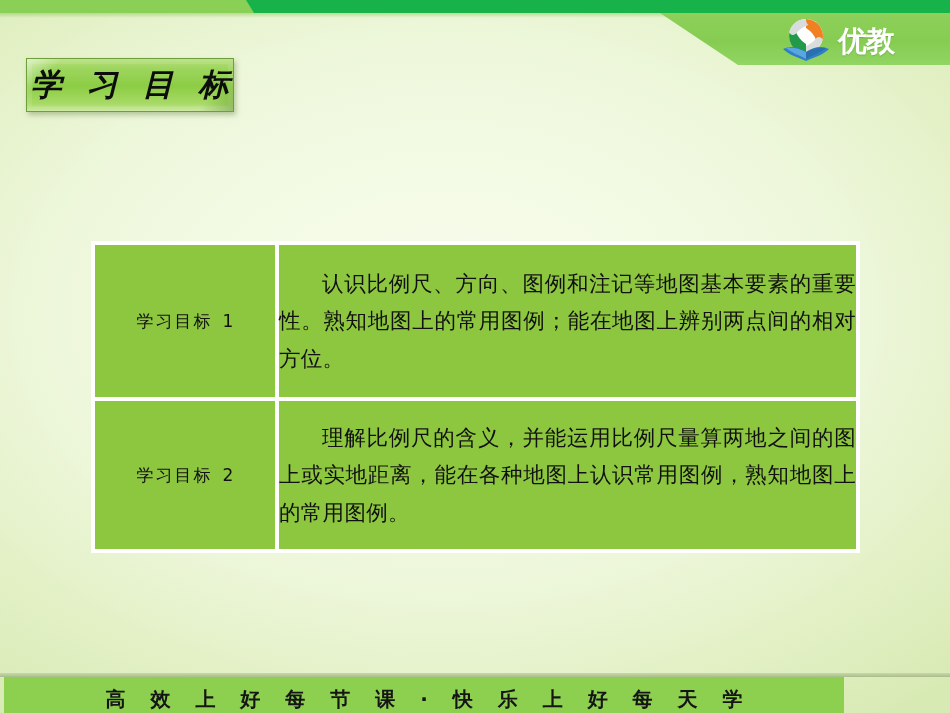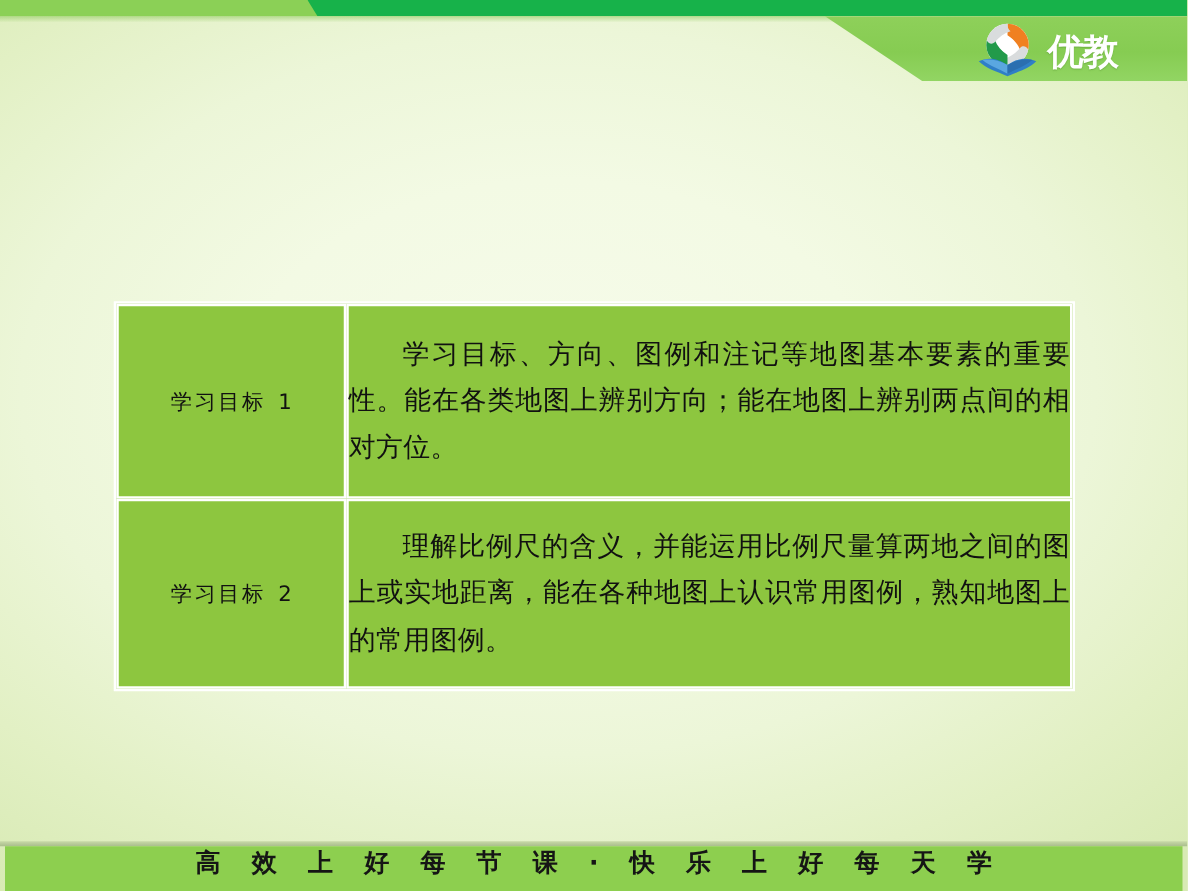--- a/index.html
+++ b/index.html
@@ -164,24 +164,24 @@
   
   .footer-rule {
     position: absolute;
     left: 0; top: 673px;
     width: 950px; height: 4px;
     background: linear-gradient(to bottom, #c8d9a8, #a9bd8c);
   }
   .footer-bar {
     position: absolute;
     left: 4px; top: 677px;
-    width: 942px; height: 36px;
+    width: 840px; height: 36px;
     background: #8dcf4f;
     display: flex;
-    align-items: flex-start;
+    align-items: flex-end;
     justify-content: center;
   }
   .footer-text {
     color: #151515;
     font-size: 20px;
     font-weight: bold;
     letter-spacing: 9px;
     padding-left: 9px;
     white-space: nowrap;
   }
@@ -209,28 +209,31 @@
         <circle cx="26" cy="19" r="6" fill="#ffffff"></circle>
 
         <path d="M3 32c7-3 14-3 23 3 9-6 16-6 23-3-6 6-14 8-23 12-9-4-17-6-23-12z" fill="#2f7fc6"></path>
         <path d="M26 35c-7-4-14-5-20-4 6 5 13 7 20 11z" fill="#5aa7e0"></path>
         <path d="M26 35c7-4 14-5 20-4-6 5-13 7-20 11z" fill="#2a6fb0"></path>
       </svg>
     </span>
     <span class="logo-text">优教</span>
   </div>
 
+  <div class="plaque">
+    <span class="plaque-text">学 习 目 标</span>
+  </div>
 
   <table class="goals-table">
     <tbody>
       <tr class="row-1">
         <td class="cell-label">
           <span class="lbl">学习目标</span><span class="num">1</span>
         </td>
-        <td class="cell-body">学习目标、方向、图例和注记等地图基本要素的重要性。能在各类地图上辨别方向；能在地图上辨别两点间的相对方位。</td>
+        <td class="cell-body">认识比例尺、方向、图例和注记等地图基本要素的重要性。熟知地图上的常用图例；能在地图上辨别两点间的相对方位。</td>
       </tr>
       <tr class="row-2">
         <td class="cell-label">
           <span class="lbl">学习目标</span><span class="num">2</span>
         </td>
         <td class="cell-body">理解比例尺的含义，并能运用比例尺量算两地之间的图上或实地距离，能在各种地图上认识常用图例，熟知地图上的常用图例。</td>
       </tr>
     </tbody>
   </table>
 

